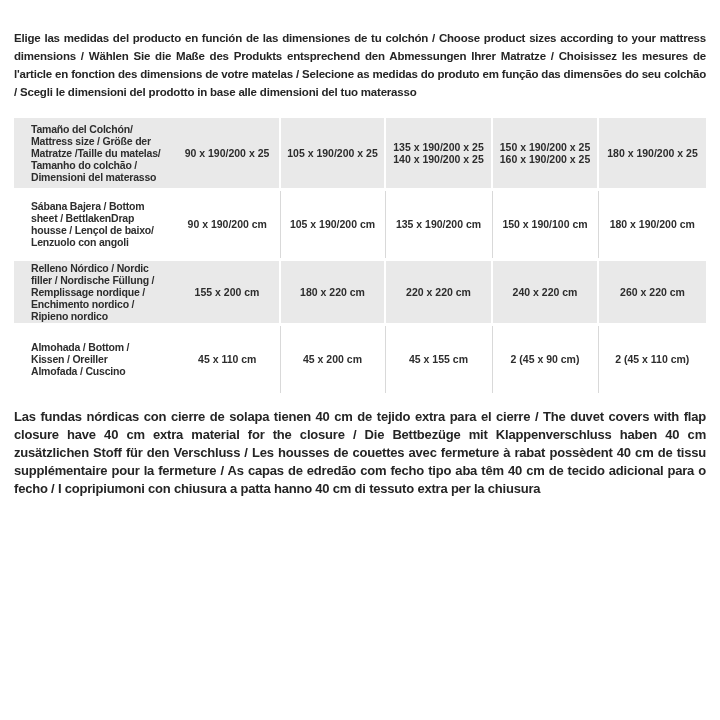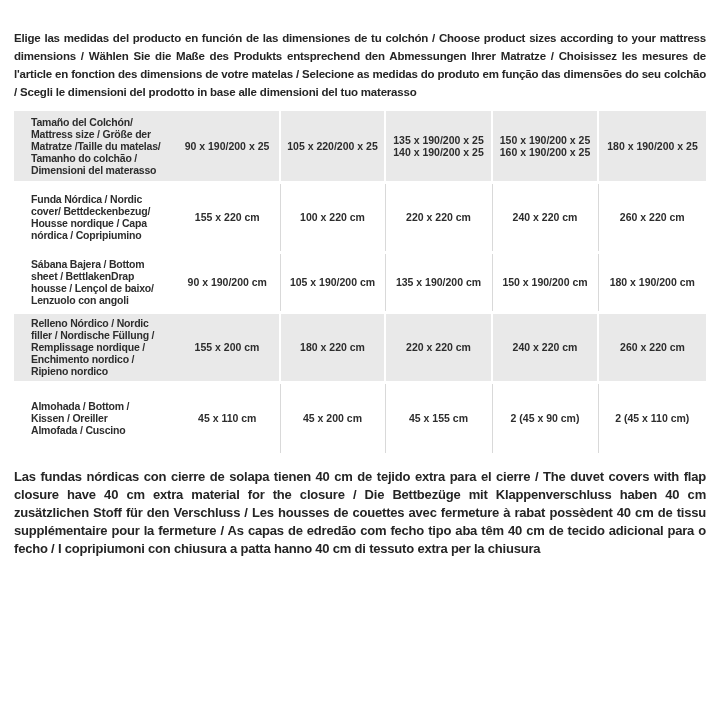--- a/index.html
+++ b/index.html
@@ -9,21 +9,21 @@
     -webkit-font-smoothing:antialiased;
   }
   .page { padding:29px 14px 0 14px; }
 
   .intro {
     font-weight:bold; font-size:11.5px; line-height:18px;
     letter-spacing:-0.2px; text-align:justify; color:#252525;
   }
 
   table.sizes {
-    margin-top:10px; width:692px; border-collapse:collapse; table-layout:fixed;
+    margin-top:17px; width:692px; border-collapse:collapse; table-layout:fixed;
   }
   table.sizes td {
     font-weight:bold; font-size:10.5px; vertical-align:middle;
     color:#2d2d2d; white-space:pre-line; line-height:12px;
     border-bottom:3px solid #ffffff;
   }
   td.label { text-align:left; padding-left:17px; font-size:10px; letter-spacing:-0.2px; }
   td.val   { text-align:center; }
   tr.g td  { background:var(--alt-bg,#e9e9e9); }
   tr.w td  { background:#ffffff; }
@@ -61,47 +61,36 @@
         <col style="width:108px">
     </colgroup>
     <tbody>
       <tr class="g">
         <td class="label">Tamaño del Colchón/
 Mattress size / Größe der
 Matratze /Taille du matelas/
 Tamanho do colchão /
 Dimensioni del materasso</td>
         <td class="val">90 x 190/200 x 25</td>
-        <td class="val">105 x 220/200 x 25</td>
+        <td class="val">105 x 190/200 x 25</td>
         <td class="val">135 x 190/200 x 25
 140 x 190/200 x 25</td>
         <td class="val">150 x 190/200 x 25
 160 x 190/200 x 25</td>
         <td class="val">180 x 190/200 x 25</td>
-      </tr>
-      <tr class="w">
-        <td class="label">Funda Nórdica / Nordic
-cover/ Bettdeckenbezug/
-Housse nordique / Capa
-nórdica / Copripiumino</td>
-        <td class="val">155 x 220 cm</td>
-        <td class="val">100 x 220 cm</td>
-        <td class="val">220 x 220 cm</td>
-        <td class="val">240 x 220 cm</td>
-        <td class="val">260 x 220 cm</td>
       </tr>
       <tr class="w">
         <td class="label">Sábana Bajera / Bottom
 sheet / BettlakenDrap
 housse / Lençol de baixo/
 Lenzuolo con angoli</td>
         <td class="val">90 x 190/200 cm</td>
         <td class="val">105 x 190/200 cm</td>
         <td class="val">135 x 190/200 cm</td>
-        <td class="val">150 x 190/200 cm</td>
+        <td class="val">150 x 190/100 cm</td>
         <td class="val">180 x 190/200 cm</td>
       </tr>
       <tr class="g">
         <td class="label">Relleno Nórdico / Nordic
 filler / Nordische Füllung /
 Remplissage nordique /
 Enchimento nordico /
 Ripieno nordico</td>
         <td class="val">155 x 200 cm</td>
         <td class="val">180 x 220 cm</td>

